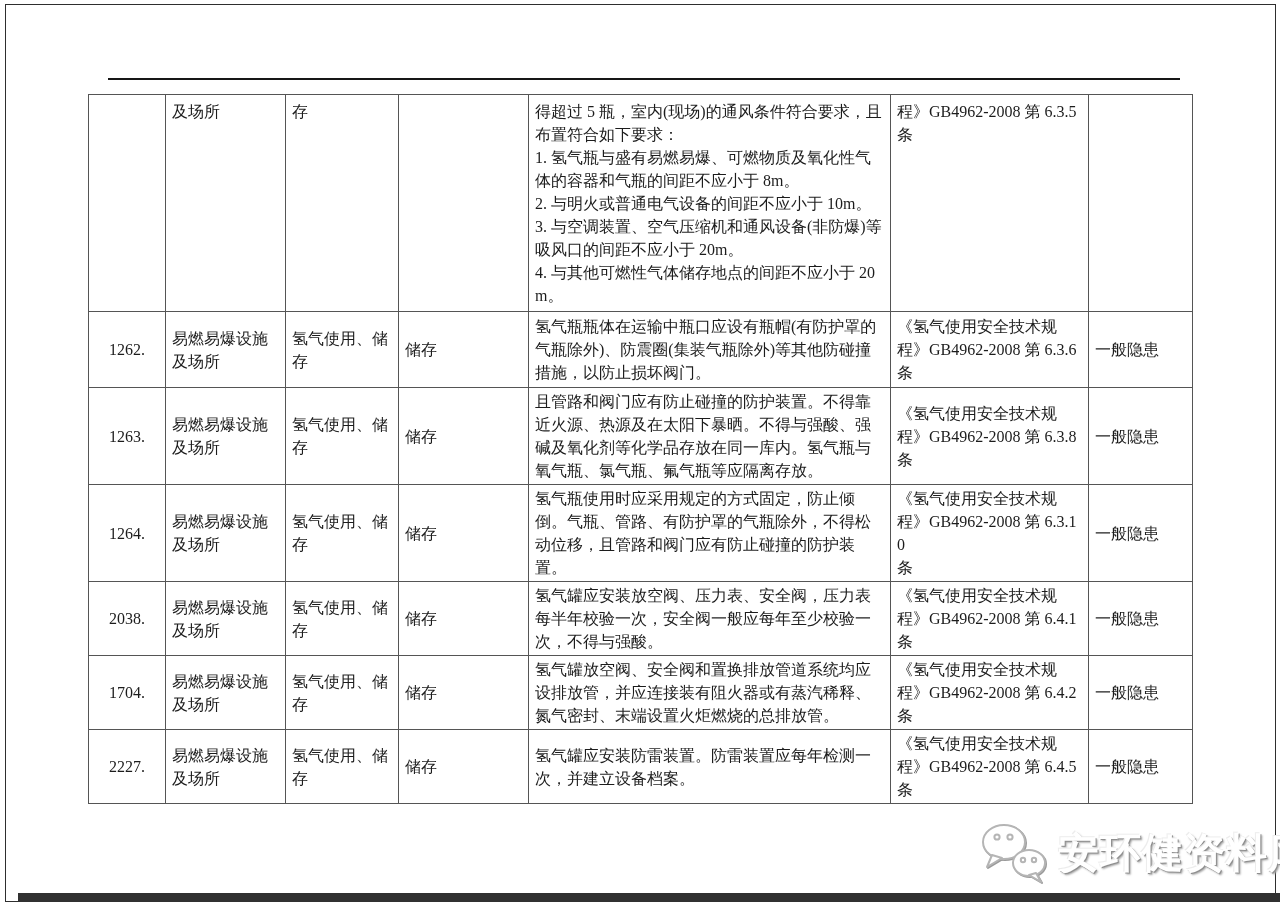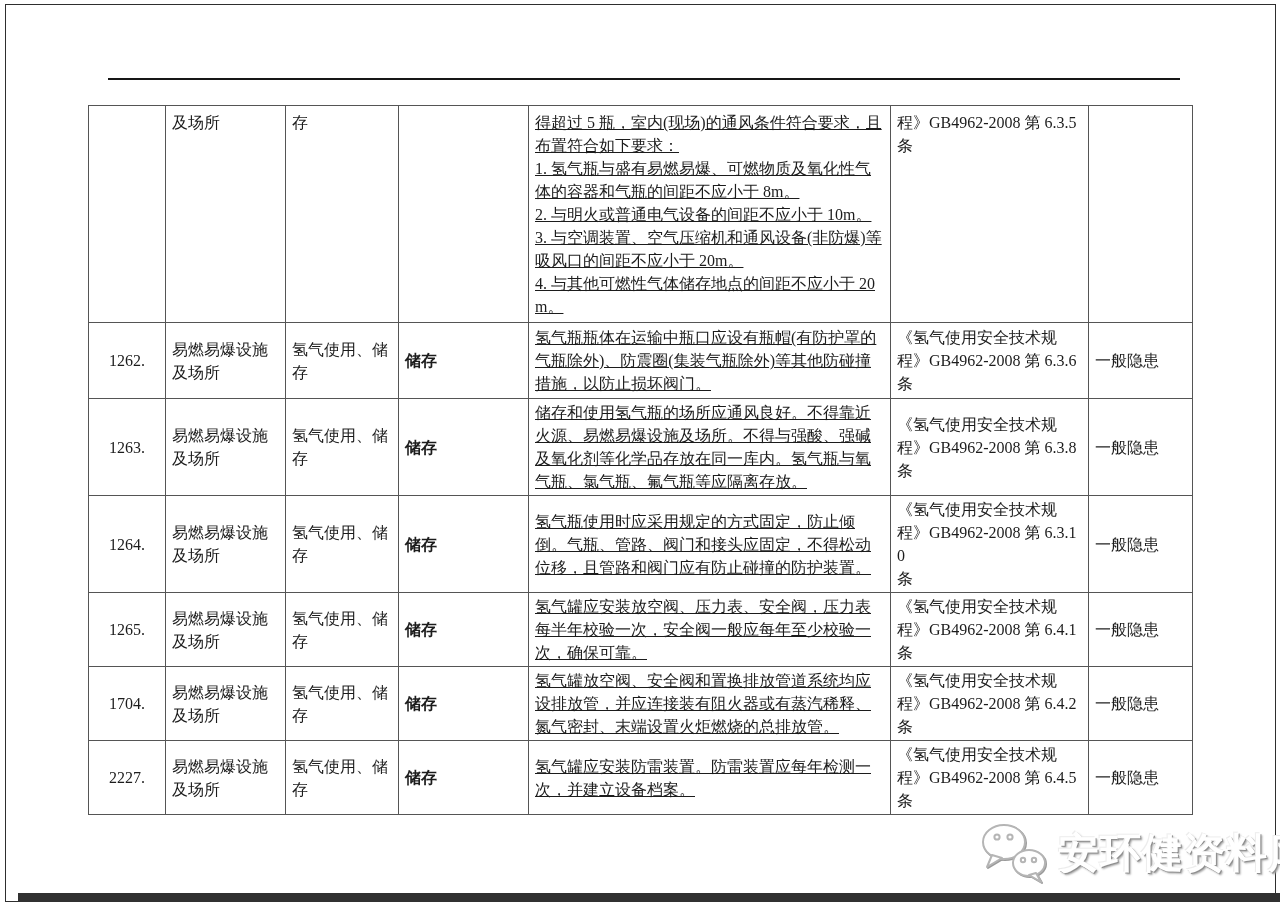--- a/index.html
+++ b/index.html
@@ -8,31 +8,31 @@
     font-family:"Liberation Serif","DejaVu Serif",serif; color:#1c1c1c; overflow:hidden;
   }
   .frame {
     position:absolute; left:5px; top:4px; right:4px; bottom:3px;
     border:1px solid #2e2e2e; pointer-events:none;
   }
   .header-rule {
     position:absolute; left:108px; top:78px; width:1072px; height:2px; background:#161616;
   }
   table.doc {
-    position:absolute; left:88px; top:105px; border-collapse:collapse; table-layout:fixed;
+    position:absolute; left:88px; top:94px; border-collapse:collapse; table-layout:fixed;
   }
   table.doc td {
     border:1px solid #555555; font-size:16px; line-height:23px;
     vertical-align:middle; padding:2px 6px; word-break:break-all;
   }
   td.num   { text-align:center; padding:2px 2px; }
   td.cat   { padding:2px 4px 2px 12px; }
   td.sub   { padding:2px 4px 2px 8px; }
-  td.stage { padding:2px 4px 2px 10px;font-weight:bold; }
-  td.desc  { padding:2px 6px 2px 8px; white-space:pre-line;text-decoration:underline; }
+  td.stage { padding:2px 4px 2px 10px; }
+  td.desc  { padding:2px 6px 2px 8px; white-space:pre-line; }
   td.reg   { padding:4px 4px 4px 8px; white-space:pre-line; font-size:15.5px;margin-left:32px; }
   td.status{ vertical-align:bottom; padding:2px 4px 6px 8px; }
   tr.cont td { vertical-align:top; padding-top:5px; }
   .watermark {
     position:absolute; left:978px; top:818px; width:280px; height:70px;
     display:flex; align-items:center; gap:8px;
   }
   .wm-text {
     font-family:"Liberation Sans","DejaVu Sans",sans-serif;
     font-size:41px; font-weight:bold; letter-spacing:1px; color:#ffffff; white-space:nowrap;
@@ -85,43 +85,43 @@
         <td class="reg">《氢气使用安全技术规
 程》GB4962-2008 第 6.3.6
 条</td>
         <td class="status">一般隐患</td>
       </tr>
       <tr style="height:94px">
         <td class="num">1263.</td>
         <td class="cat">易燃易爆设施及场所</td>
         <td class="sub">氢气使用、储存</td>
         <td class="stage">储存</td>
-        <td class="desc">储存和使用氢气瓶的场所应通风良好。不得靠近火源、易燃易爆设施及场所。不得与强酸、强碱及氧化剂等化学品存放在同一库内。氢气瓶与氧气瓶、氯气瓶、氟气瓶等应隔离存放。</td>
+        <td class="desc">且管路和阀门应有防止碰撞的防护装置。不得靠近火源、热源及在太阳下暴晒。不得与强酸、强碱及氧化剂等化学品存放在同一库内。氢气瓶与氧气瓶、氯气瓶、氟气瓶等应隔离存放。</td>
         <td class="reg">《氢气使用安全技术规
 程》GB4962-2008 第 6.3.8
 条</td>
         <td class="status">一般隐患</td>
       </tr>
       <tr style="height:74px">
         <td class="num">1264.</td>
         <td class="cat">易燃易爆设施及场所</td>
         <td class="sub">氢气使用、储存</td>
         <td class="stage">储存</td>
-        <td class="desc">氢气瓶使用时应采用规定的方式固定，防止倾倒。气瓶、管路、阀门和接头应固定，不得松动位移，且管路和阀门应有防止碰撞的防护装置。</td>
+        <td class="desc">氢气瓶使用时应采用规定的方式固定，防止倾倒。气瓶、管路、有防护罩的气瓶除外，不得松动位移，且管路和阀门应有防止碰撞的防护装置。</td>
         <td class="reg">《氢气使用安全技术规
 程》GB4962-2008 第 6.3.10
 条</td>
         <td class="status">一般隐患</td>
       </tr>
       <tr style="height:72px">
-        <td class="num">1265.</td>
+        <td class="num">2038.</td>
         <td class="cat">易燃易爆设施及场所</td>
         <td class="sub">氢气使用、储存</td>
         <td class="stage">储存</td>
-        <td class="desc">氢气罐应安装放空阀、压力表、安全阀，压力表每半年校验一次，安全阀一般应每年至少校验一次，确保可靠。</td>
+        <td class="desc">氢气罐应安装放空阀、压力表、安全阀，压力表每半年校验一次，安全阀一般应每年至少校验一次，不得与强酸。</td>
         <td class="reg">《氢气使用安全技术规
 程》GB4962-2008 第 6.4.1
 条</td>
         <td class="status">一般隐患</td>
       </tr>
       <tr style="height:73px">
         <td class="num">1704.</td>
         <td class="cat">易燃易爆设施及场所</td>
         <td class="sub">氢气使用、储存</td>
         <td class="stage">储存</td>

